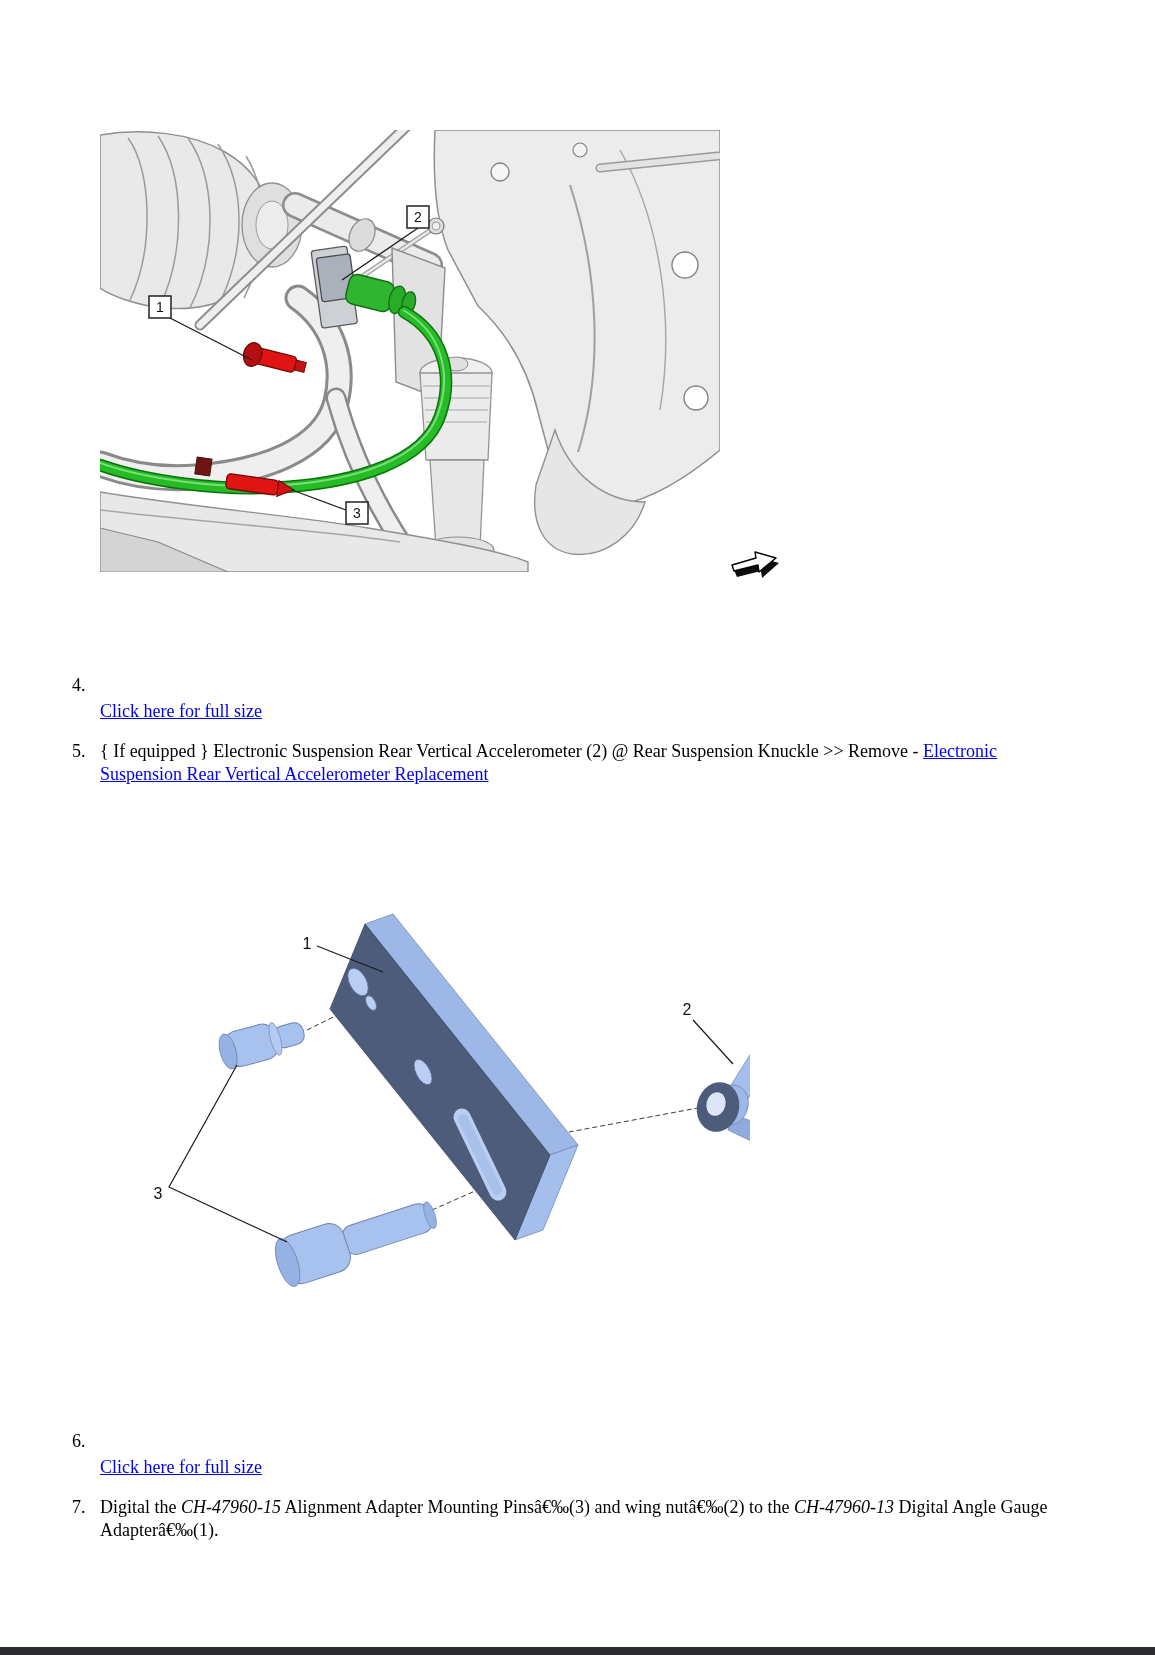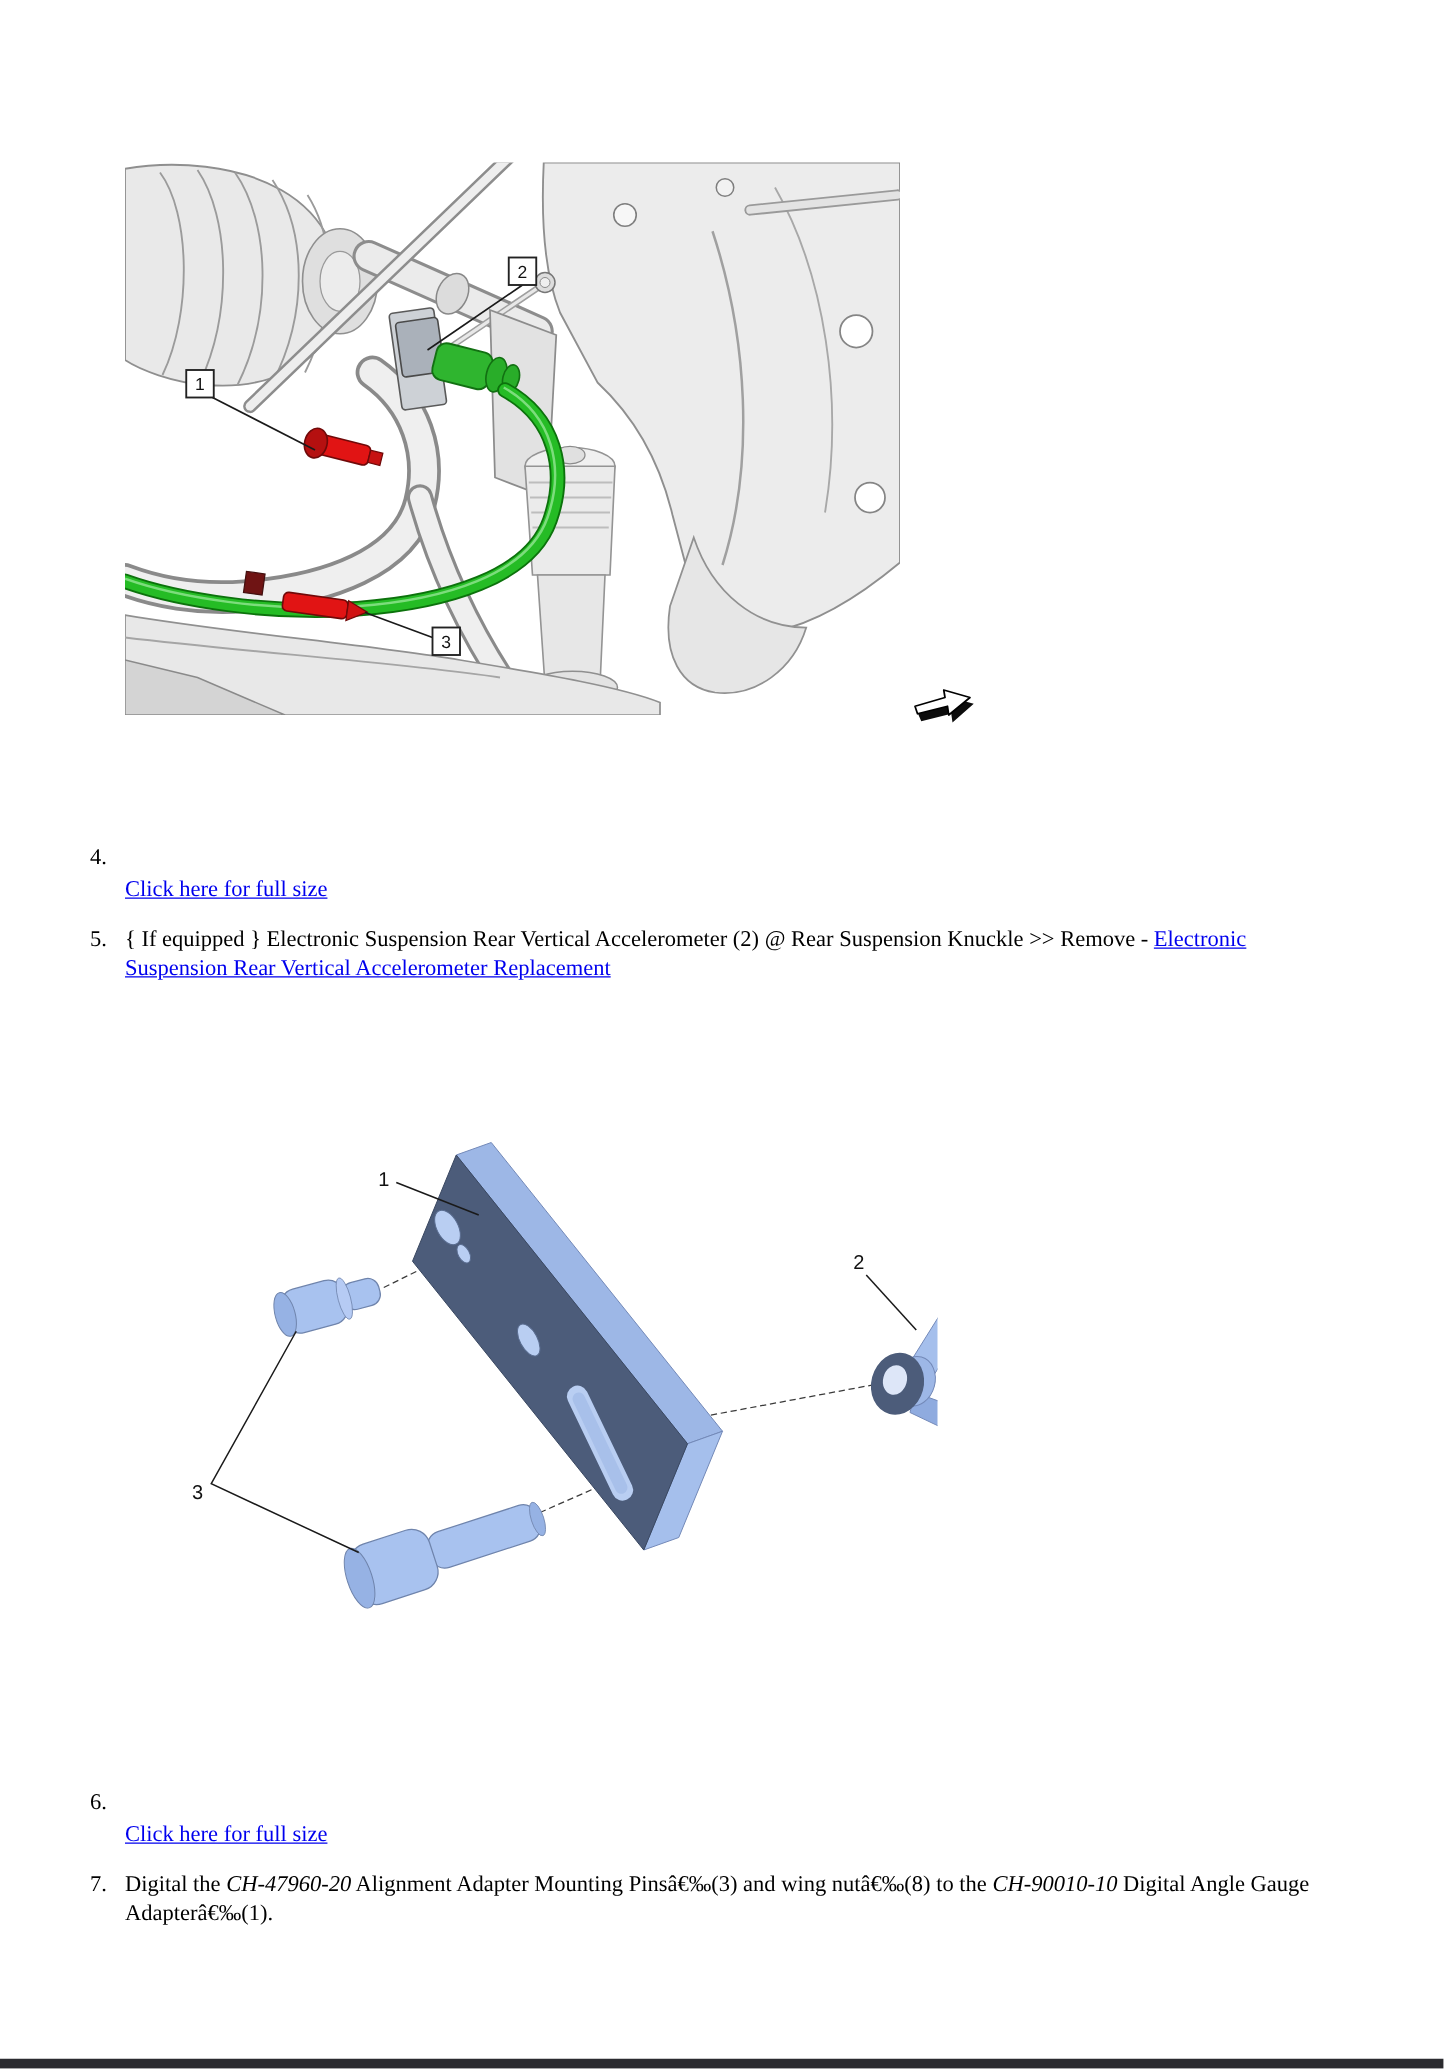--- a/index.html
+++ b/index.html
@@ -211,19 +211,19 @@
   <div class="step" style="left:72px;top:1430px;">
     <span class="num">6.</span>
     <div class="body gap">
       <a class="doclink">Click here for full size</a>
     </div>
   </div>
 
   <div class="step" style="left:72px;top:1496px;">
     <span class="num">7.</span>
     <div class="body">
-      <span>Digital the </span><i>CH-47960-20</i><span> Alignment Adapter Mounting Pinsâ€‰(3) and wing nutâ€‰(8) to the </span><i>CH-90010-10</i><span> Digital Angle Gauge Adapterâ€‰(1).</span>
+      <span>Digital the </span><i>CH-47960-15</i><span> Alignment Adapter Mounting Pinsâ€‰(3) and wing nutâ€‰(2) to the </span><i>CH-47960-13</i><span> Digital Angle Gauge Adapterâ€‰(1).</span>
     </div>
   </div>
 
   <div id="bottom-bar" style="background:#2b2b2f;"></div>
 
 </div>
 
 </body></html>

